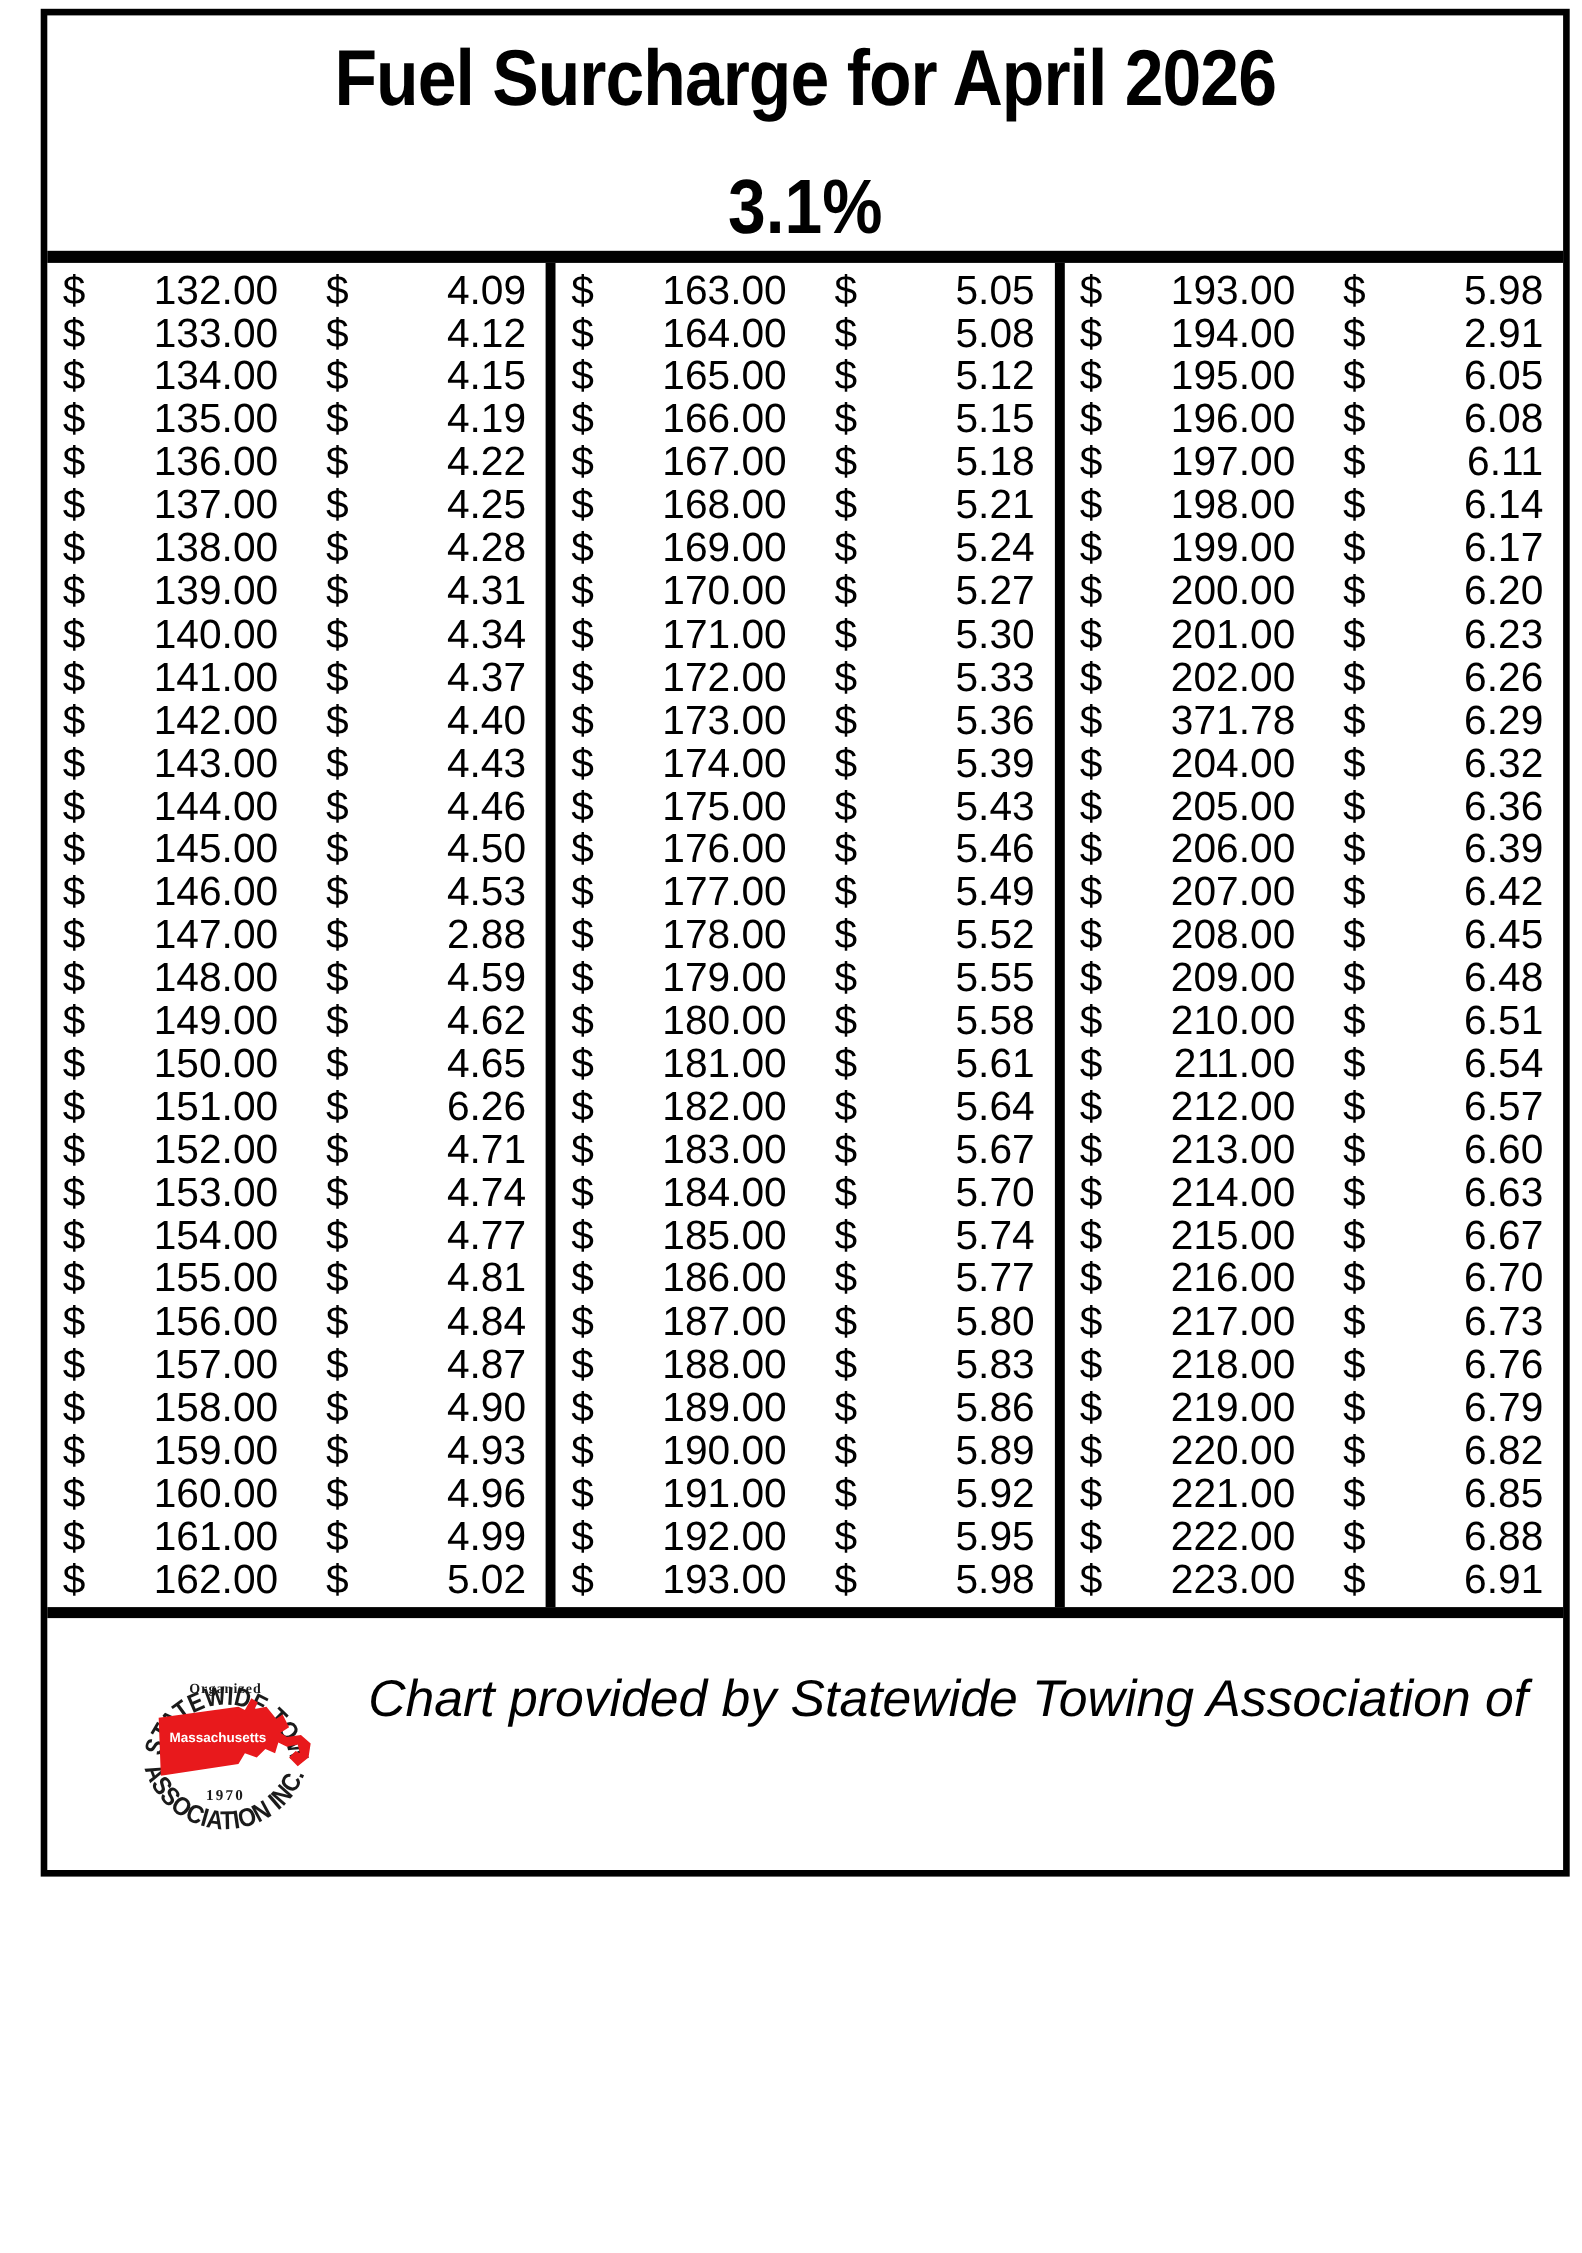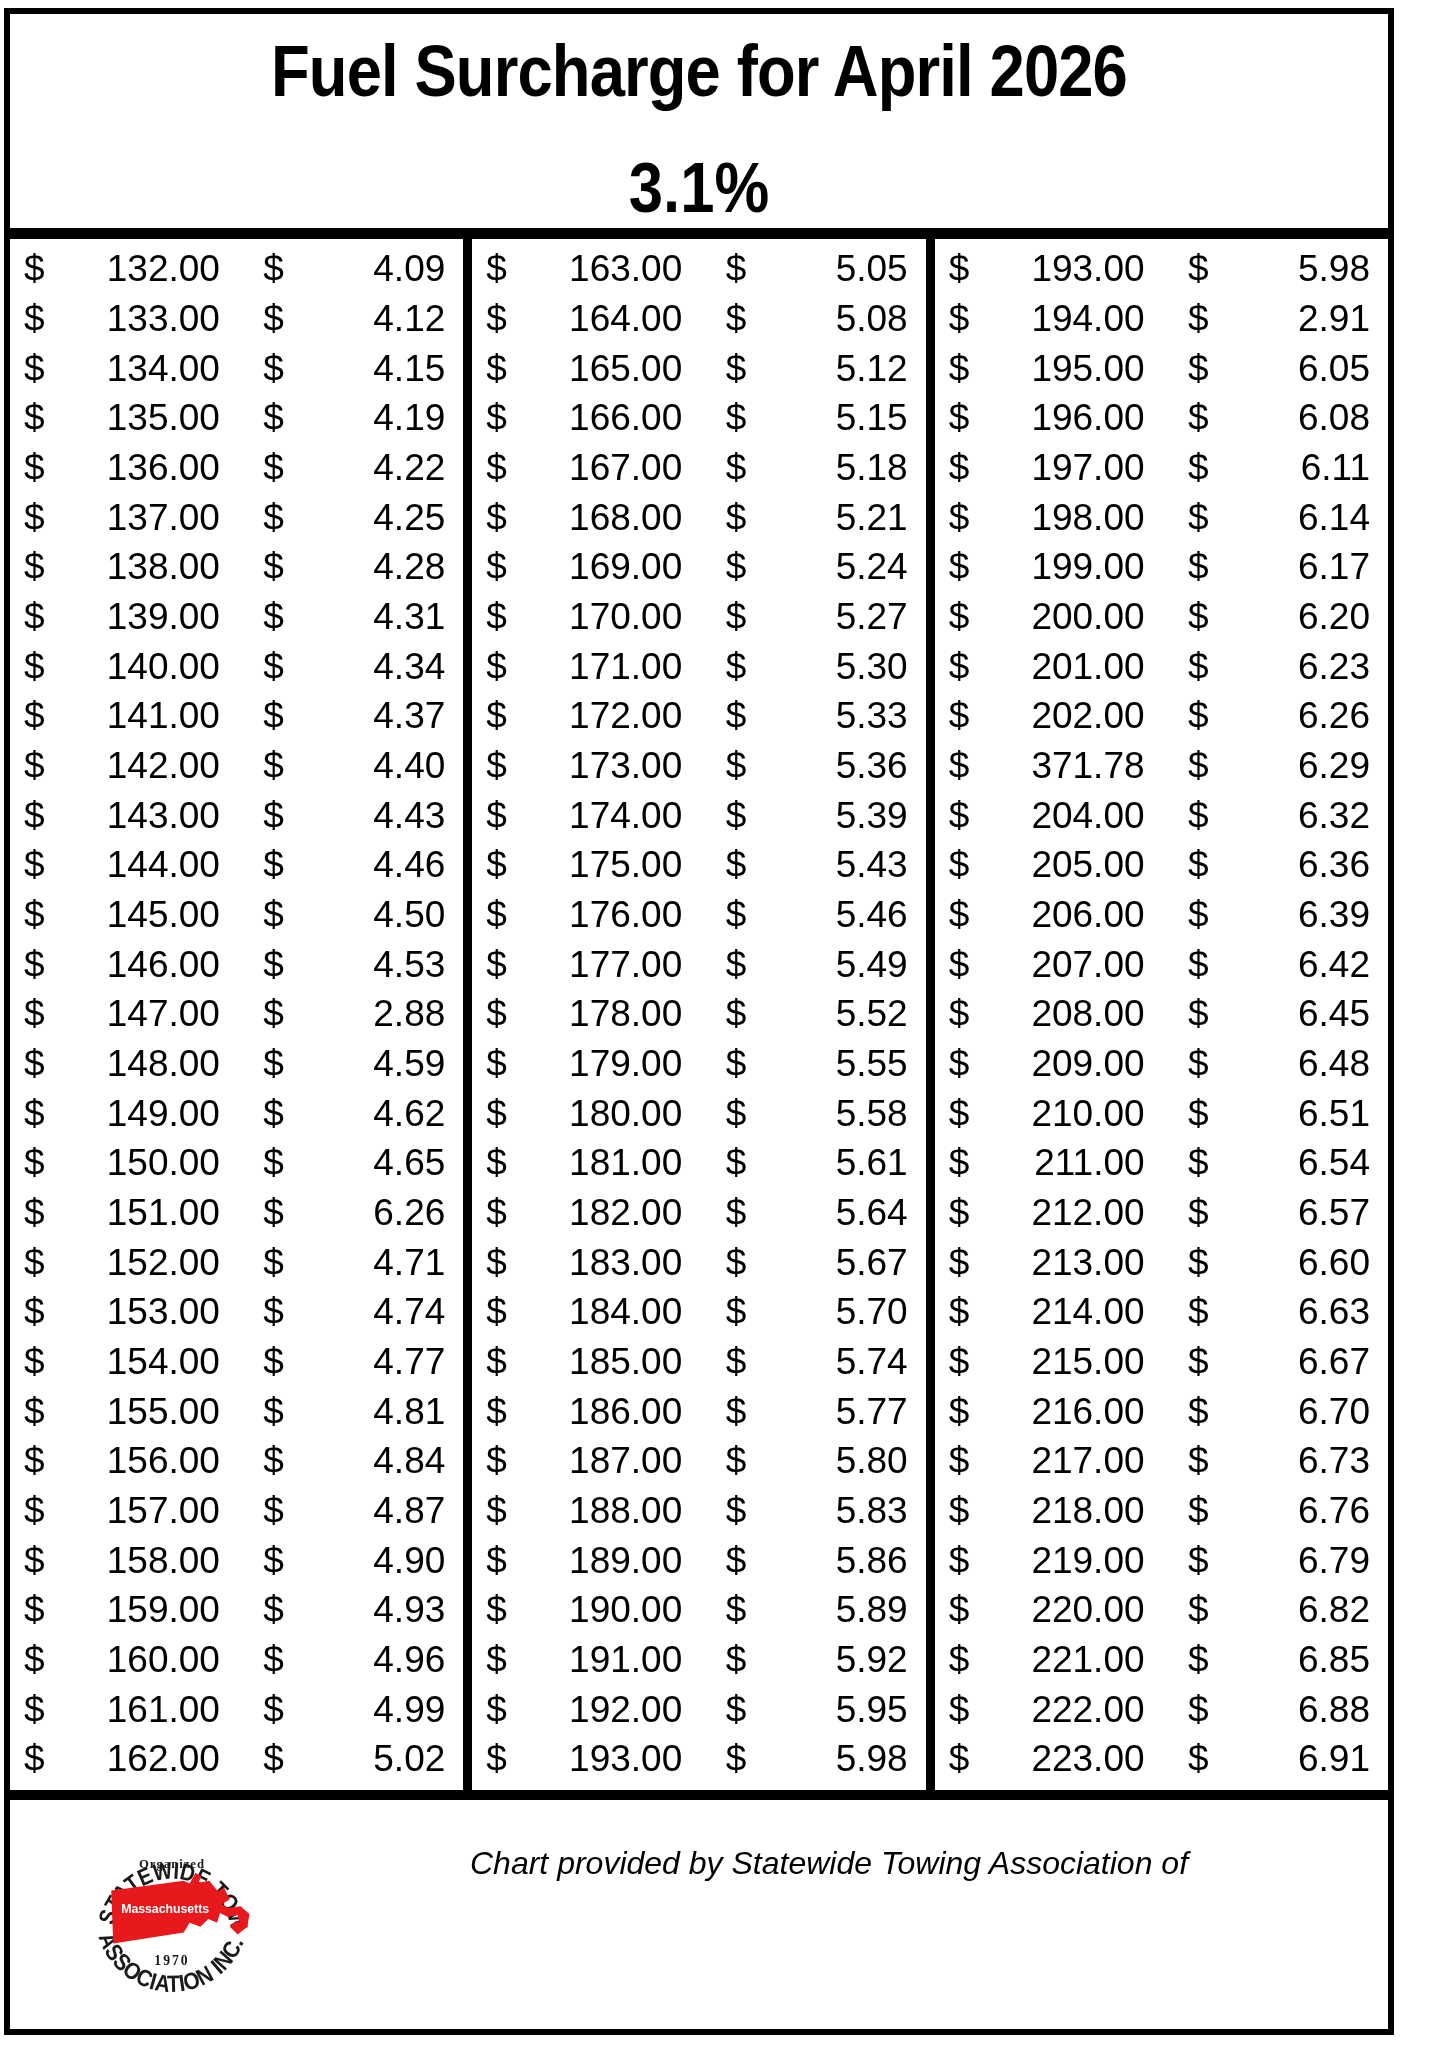--- a/index.html
+++ b/index.html
@@ -1,21 +1,21 @@
 <!DOCTYPE html>
 <html><head>
 <meta charset="utf-8">
 <style>
   * { margin:0; padding:0; box-sizing:border-box; }
   html,body { width:1438px; background:#ffffff; font-family:"Liberation Sans", sans-serif; color:#000; }
   body { height:2048px; position:relative; overflow:hidden; }
 
   .page-frame {
-    position:absolute; left:4px; top:8px;
-    width:1390px; height:2027px;
+    position:absolute; left:37px; top:8px;
+    width:1390px; height:1698px;
     border:6px solid #000;
     background:#fff;
     display:flex; flex-direction:column;
   }
 
   
   .title-panel {
     flex:0 0 224px;
     border-bottom:11px solid #000;
     text-align:center;
@@ -54,21 +54,21 @@
     border-top:10px solid #000;
     display:flex; flex-direction:row; align-items:flex-start;
   }
   .logo-wrap { flex:0 0 auto; width:196px; height:196px; margin:16px 0 0 64px; }
   .logo-wrap svg { width:100%; height:100%; display:block; }
   .footer-note {
     flex:1 1 auto;
     margin-top:44px; padding:0 20px;
     text-align:center;
     font-style:italic;
-    font-size:32px;
+    font-size:47px;
     line-height:1.22;
   }
 </style>
 </head>
 <body>
 
 <div class="page-frame">
 
   <div class="title-panel">
     <div class="doc-title">Fuel Surcharge for April 2026</div>

